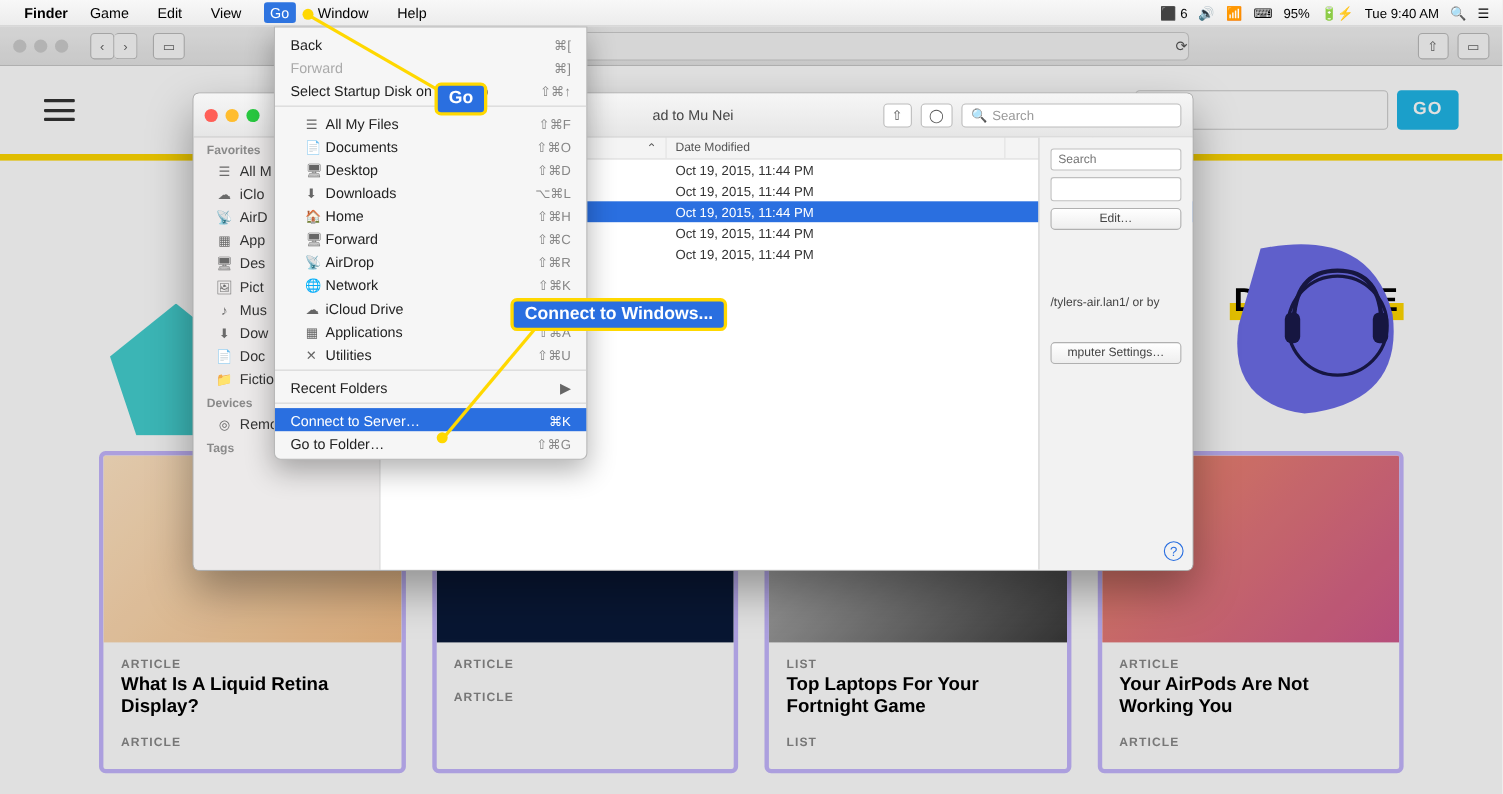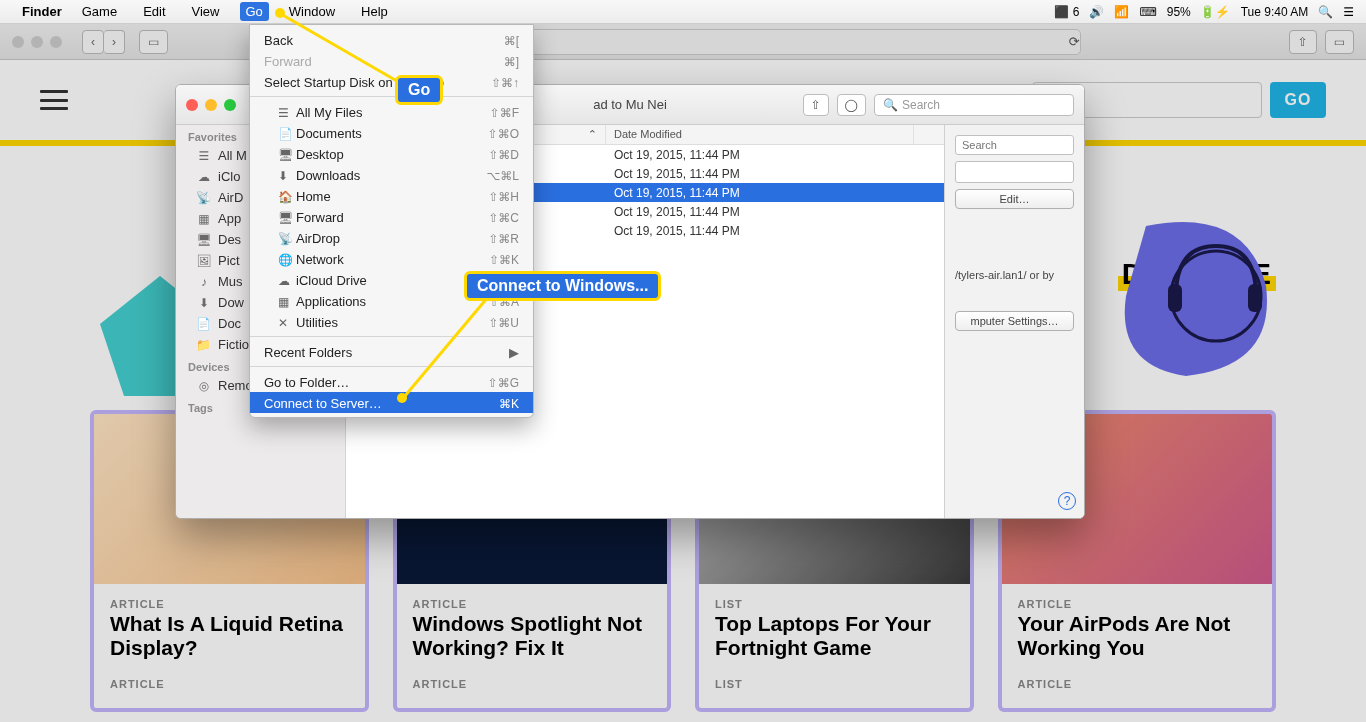--- a/index.html
+++ b/index.html
@@ -38,21 +38,21 @@
 .blob-r { position: absolute; right: 80px; top: 60px; width: 180px; height: 180px; }
 .cards { display: flex; gap: 24px; padding: 0 90px; position: absolute; top: 350px; left: 0; right: 0; }
 .card { flex: 1; border: 4px solid #c4b5fd; border-radius: 6px; overflow: hidden; background: #fff; }
 .card-img { height: 170px; background: linear-gradient(135deg,#ddd,#eee); }
 .card-img.c1 { background: linear-gradient(135deg,#ffe5c4,#f5c089); }
 .card-img.c2 { background: #0a1a3a; }
 .card-img.c3 { background: linear-gradient(135deg,#d0d0d0,#3a3a3a); }
 .card-img.c4 { background: linear-gradient(135deg,#f08c6a,#d05a8c); }
 .card-body { padding: 14px 16px 18px; }
 .card-tag { font-size: 11px; font-weight: 700; letter-spacing: 1px; color: #888; }
-.card-title { font-size: 21px; font-weight: 800; line-height: 1.15; margin-top: 2px; }
+.card-title { font-size: 17px; font-weight: 800; line-height: 1.15; margin-top: 2px; }
 
 
 .overlay { position: absolute; top: 24px; left: 0; right: 0; bottom: 0; background: rgba(0,0,0,.12); z-index: 10; pointer-events: none; }
 
 
 .finder { position: absolute; top: 84px; left: 175px; width: 910px; height: 435px; background: #f2f2f2; border: 1px solid #adadad; border-radius: 6px; z-index: 20; box-shadow: 0 18px 40px rgba(0,0,0,.35); overflow: hidden; display: flex; }
 .sidebar { width: 170px; background: #eceaea; border-right: 1px solid #d4d4d4; padding-top: 40px; font-size: 13px; color: #333; }
 .sb-head { font-size: 11px; color: #8a8a8a; font-weight: 600; padding: 6px 12px 2px; }
 .sb-item { padding: 3px 12px 3px 20px; display: flex; align-items: center; gap: 6px; white-space: nowrap; overflow: hidden; }
 .sb-item .ic { width: 16px; color: #6a6a6a; text-align: center; font-size: 12px; }
@@ -170,21 +170,20 @@
   <div class="card-body">
     <div class="card-tag">ARTICLE</div>
     <div class="card-title">What Is A Liquid Retina Display?</div>
     <div class="card-tag" style="margin-top:18px">ARTICLE</div>
   </div>
 </div>
         <div class="card">
   <div class="card-img c2"></div>
   <div class="card-body">
     <div class="card-tag">ARTICLE</div>
-    <div class="card-title">Windows Spotlight Not Working? Fix It</div>
     <div class="card-tag" style="margin-top:18px">ARTICLE</div>
   </div>
 </div>
         <div class="card">
   <div class="card-img c3"></div>
   <div class="card-body">
     <div class="card-tag">LIST</div>
     <div class="card-title">Top Laptops For Your Fortnight Game</div>
     <div class="card-tag" style="margin-top:18px">LIST</div>
   </div>
@@ -394,27 +393,27 @@
         <span>Utilities</span>
         <span class="sc">⇧⌘U</span>
       </div>
     </div>
   <div class="gm-sep"></div>
   <div class="gm-item">
       <span>Recent Folders</span>
       <span class="arr">▶</span>
     </div>
   <div class="gm-sep"></div>
+  <div class="gm-item hl">
+      <span>Connect to Server…</span>
+      <span class="sc">⌘K</span>
+    </div>
   <div class="gm-item">
       <span>Go to Folder…</span>
       <span class="sc">⇧⌘G</span>
-    </div>
-  <div class="gm-item hl">
-      <span>Connect to Server…</span>
-      <span class="sc">⌘K</span>
     </div>
 </div>
 
 <div class="dot" style="top:8px;left:275px"></div>
 <div class="line" style="top:12px;left:280px;width:155px;transform:rotate(30deg)"></div>
 <div class="callout" style="top:75px;left:395px">Go</div>
 <div class="dot" style="top:393px;left:397px"></div>
 <div class="line" style="top:398px;left:402px;width:145px;transform:rotate(-50deg)"></div>
 <div class="callout" style="top:271px;left:464px">Connect to Windows...</div>
 

